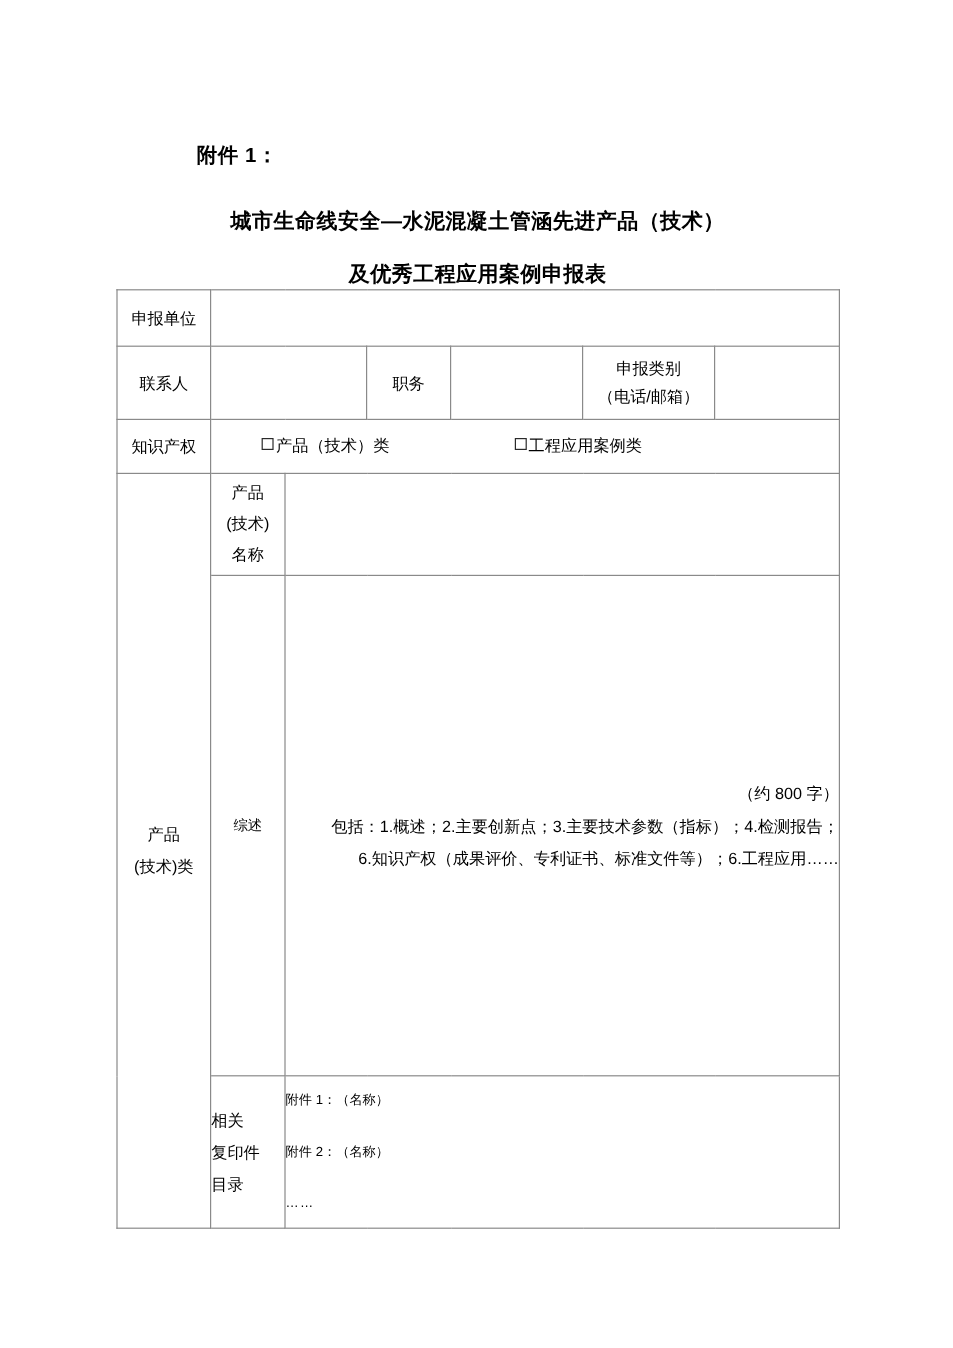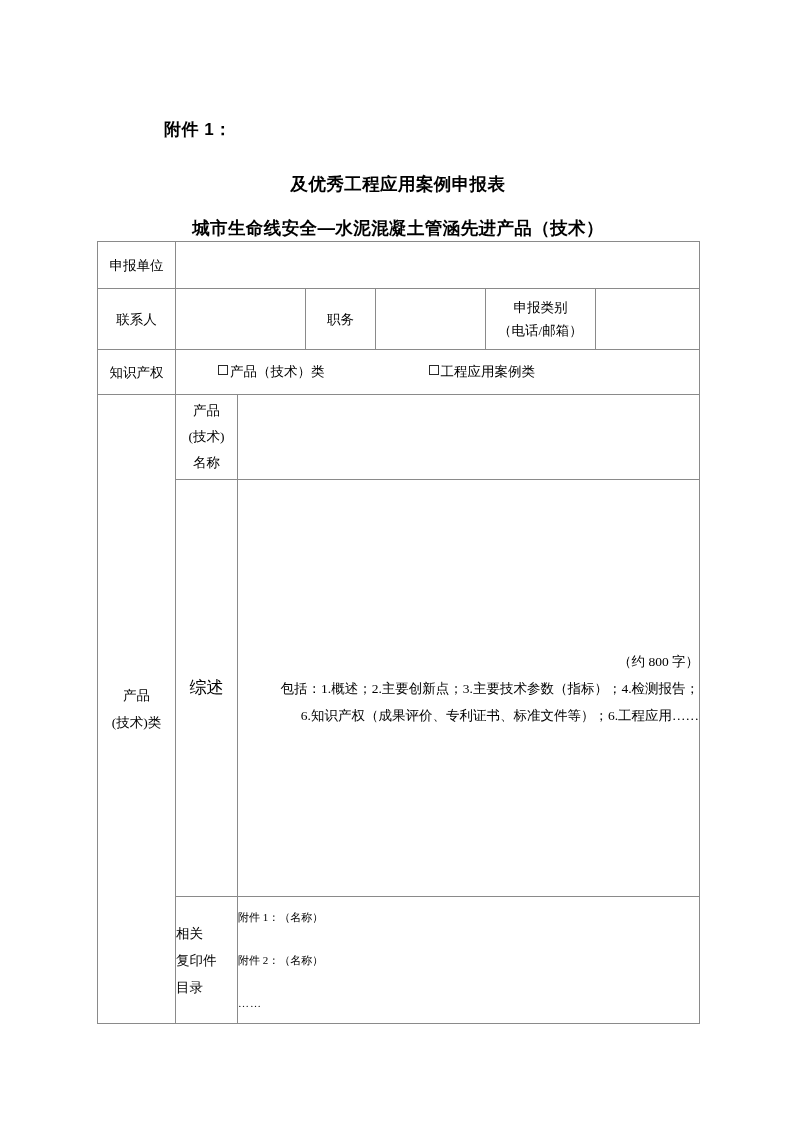--- a/index.html
+++ b/index.html
@@ -53,21 +53,20 @@
   }
 
   
   .form-table {
     position: absolute;
     left: 97px;
     top: 241px;
     width: 602px;
     border-collapse: collapse;
     table-layout: fixed;
-    font-family: Liberation Serif, serif;
   }
   .form-table td {
     border: 1px solid #8a8a8a;
     padding: 0;
     vertical-align: middle;
     font-size: 13.5px;
     line-height: 22px;
     color: #000;
   }
 
@@ -129,21 +128,21 @@
     line-height: 26px;
     font-size: 13.5px;
   }
 
   
   .summary-label {
     text-align: center;
     vertical-align: top;
     padding-top: 196px;
   }
-  .summary-label .txt { font-size: 17px; }
+  .summary-label .txt { font-size: 12px; }
 
   
   .summary-body {
     vertical-align: top;
     padding: 10px 8px 0 12px;
   }
   .summary-body .p {
     font-size: 13.5px;
     line-height: 27px;
     margin: 0;
@@ -178,22 +177,22 @@
   }
 </style>
 </head>
 <body>
 
 <div class="page">
 
   <div class="attach-label">附件 1：</div>
 
   <div class="doc-title">
+    <div class="line">城市生命线安全—水泥混凝土管涵先进产品（技术）</div>
     <div class="line">及优秀工程应用案例申报表</div>
-    <div class="line">城市生命线安全—水泥混凝土管涵先进产品（技术）</div>
   </div>
 
   <table class="form-table">
     <colgroup>
       <col style="width:78px">
       <col style="width:62px">
       <col style="width:68px">
       <col style="width:70px">
       <col style="width:110px">
       <col style="width:110px">

